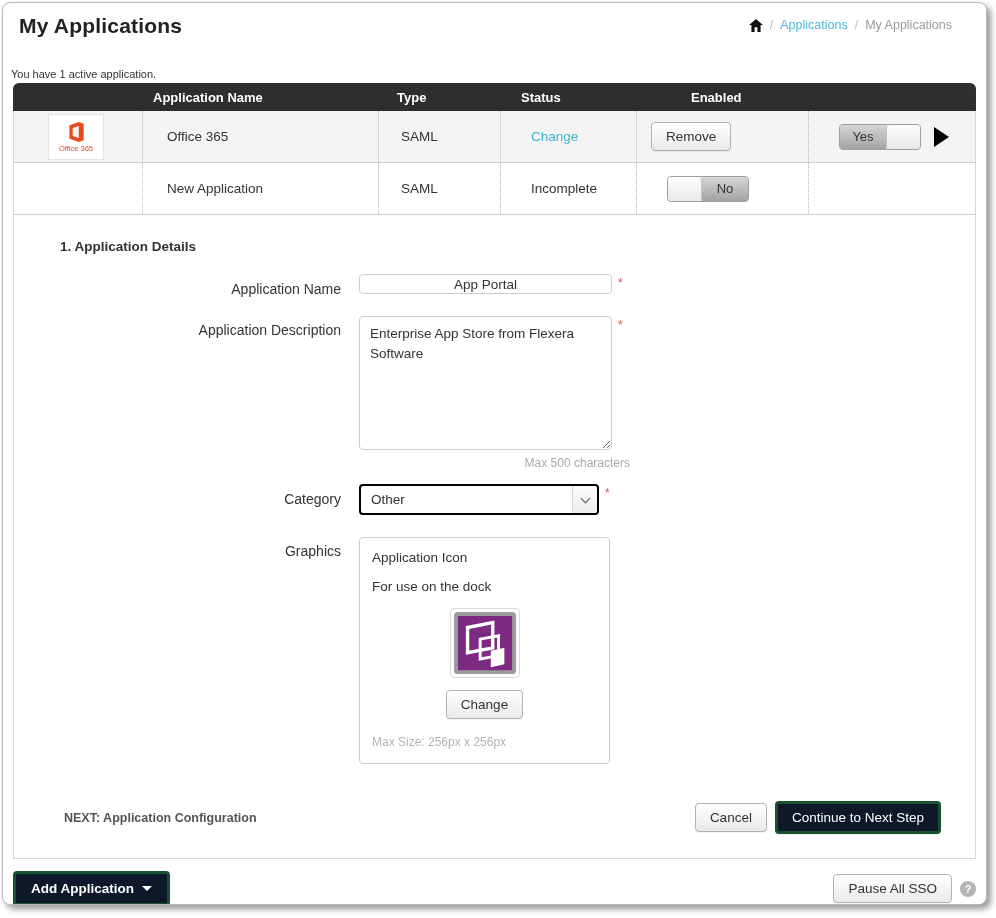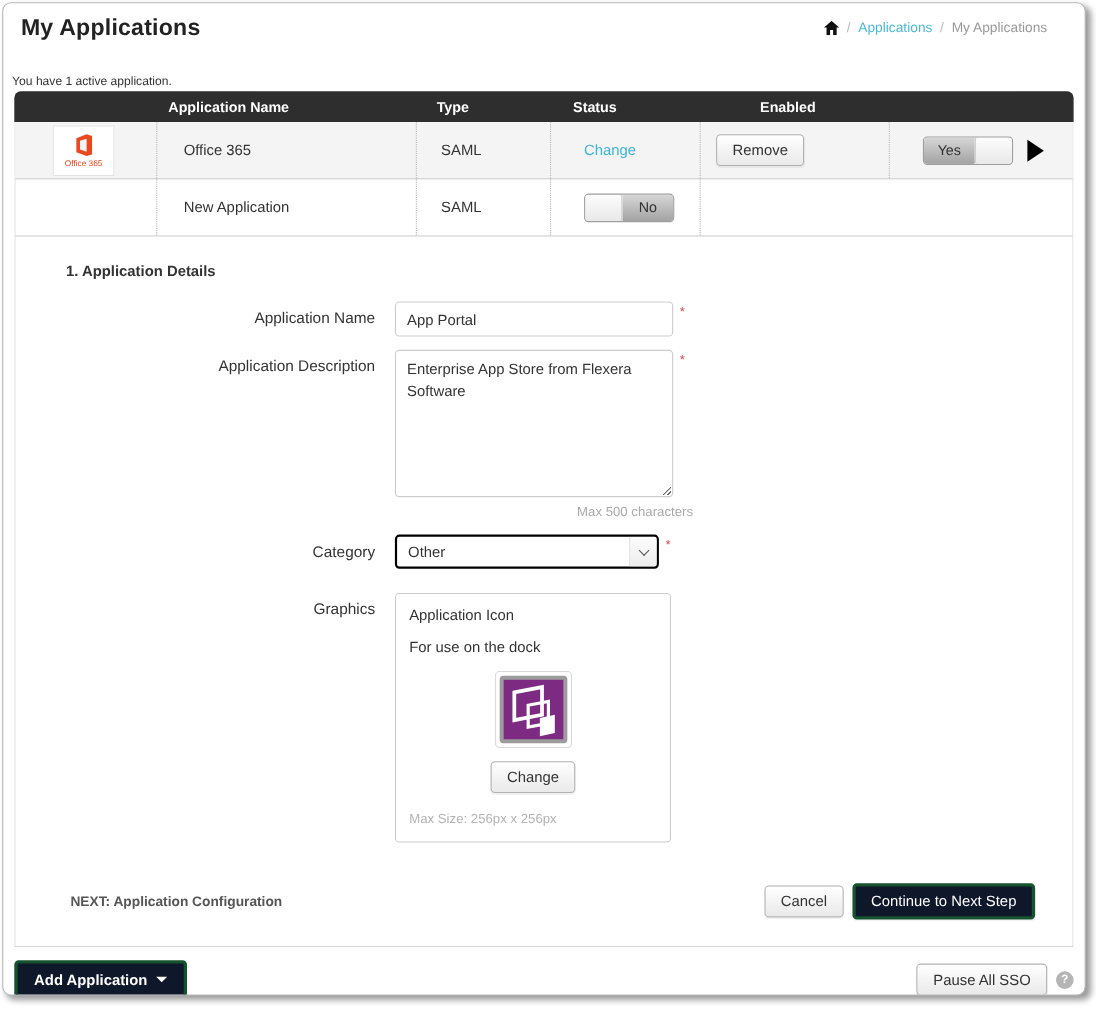--- a/index.html
+++ b/index.html
@@ -55,22 +55,22 @@
   .expand-arrow { width:0; height:0; border-left:15px solid #000; border-top:10px solid transparent;
     border-bottom:10px solid transparent; margin-left:6px; cursor:pointer; }
 
   
   .form-area { padding:24px 0 12px 0; }
   .section-title { font-size:13.5px; font-weight:bold; color:#333; margin-left:46px; margin-bottom:20px; }
   .frow { display:flex; margin-bottom:12px; }
   .frow .flabel { width:345px; text-align:right; padding-right:18px; font-size:14px; color:#333; line-height:30px; flex:0 0 345px; }
   .frow.top .flabel { line-height:20px; padding-top:4px; }
   .req { color:#d9534f; font-size:12px; margin-left:6px; margin-top:2px; }
-  input.text { width:253px; height:32px; border:1px solid #ccc; border-radius:4px; padding:0 10px;
-    font-size:13.5px; color:#333; font-family:"Liberation Sans", sans-serif; outline:none; }
+  input.text { width:253px; height:20px; border:1px solid #ccc; border-radius:4px; padding:0 10px;
+    font-size:13.5px; color:#333; font-family:"Liberation Sans", sans-serif; outline:none;text-align:center; }
   textarea.text { width:253px; height:134px; border:1px solid #ccc; border-radius:4px; padding:7px 10px;
     font-size:13.5px; color:#333; line-height:1.5; font-family:"Liberation Sans", sans-serif; resize:both; outline:none; }
   .hint-row { width:253px; text-align:right; font-size:12px; color:#a9a9a9; margin:-6px 0 14px 363px; }
   .select { width:240px; height:31px; border:2px solid #000000; border-radius:4px; background:#fff;
     display:flex; align-items:center; cursor:pointer; }
   .select .sel-text { flex:1; padding-left:10px; font-size:13.5px; color:#333; }
   .select .sel-arrow { width:25px; height:100%; border-left:1px solid #d5d5d5; background:linear-gradient(#fcfcfc,#ededed);
     display:flex; align-items:center; justify-content:center; border-radius:0 3px 3px 0; }
   .chev { width:7px; height:7px; border-right:1.5px solid #555; border-bottom:1.5px solid #555; transform:rotate(45deg); margin-top:-3px; }
   .gfx-box { width:251px; border:1px solid #ccc; border-radius:4px; padding:12px 12px 14px 12px; }
@@ -153,20 +153,21 @@
       </div>
       <div class="cell">
         <span class="expand-arrow"></span>
       </div>
     </div>
 
     <div class="tgrid trow">
       <div class="cell"></div>
       <div class="cell dot c-name">New Application</div>
       <div class="cell dot c-type">SAML</div>
+      <div class="cell dot c-status">Incomplete</div>
       <div class="cell dot">
         <div class="toggle off">
           <span class="tog-knob"></span>
           <span class="tog-label">No</span>
         </div>
       </div>
       <div class="cell dot"></div>
       <div class="cell"></div>
     </div>
 

